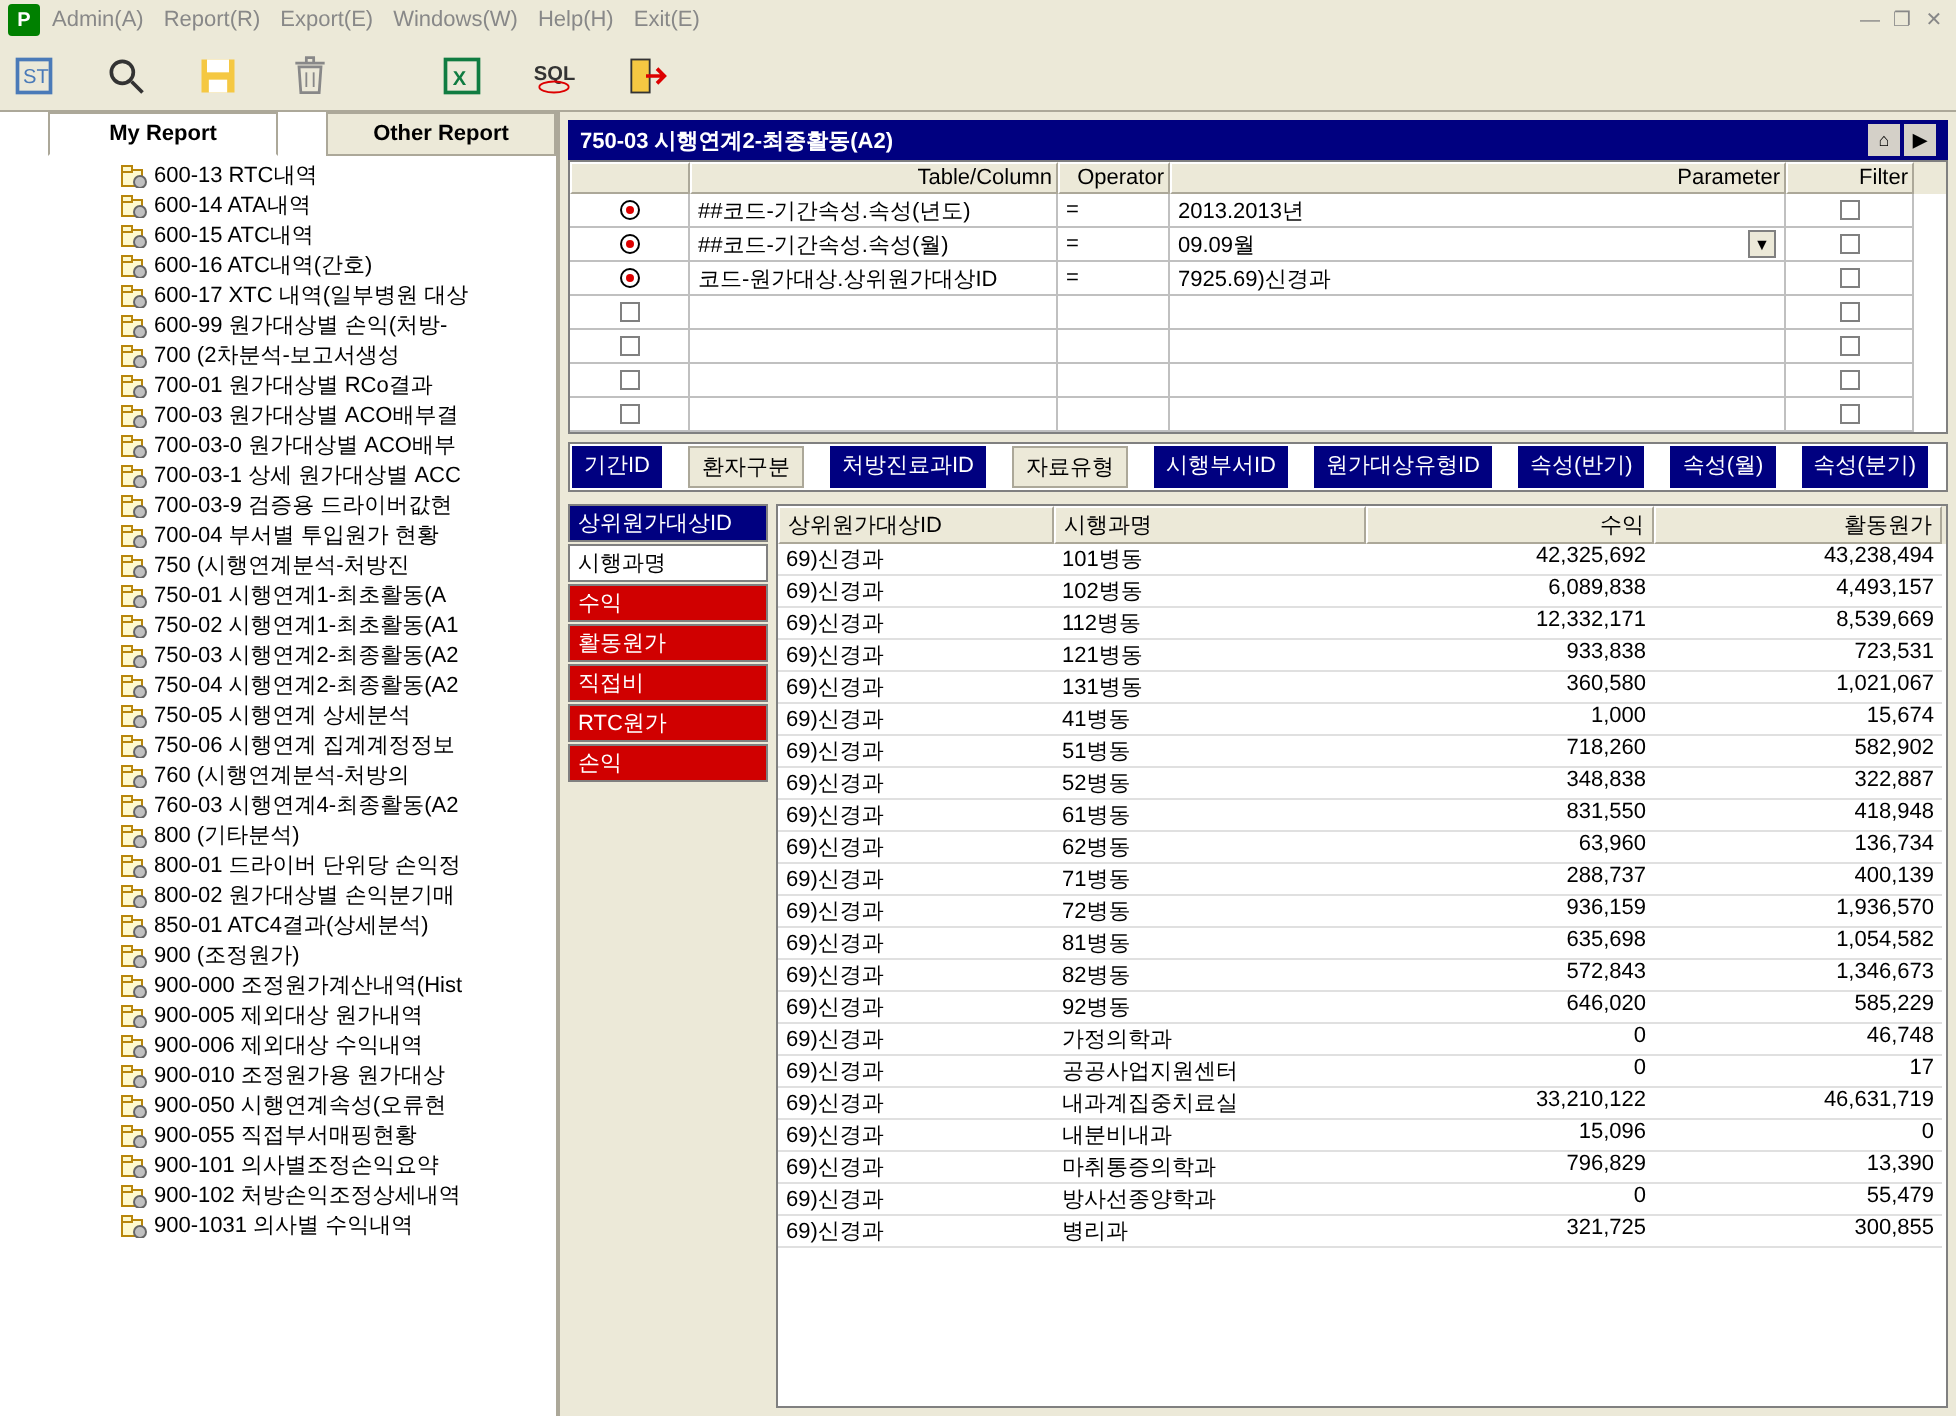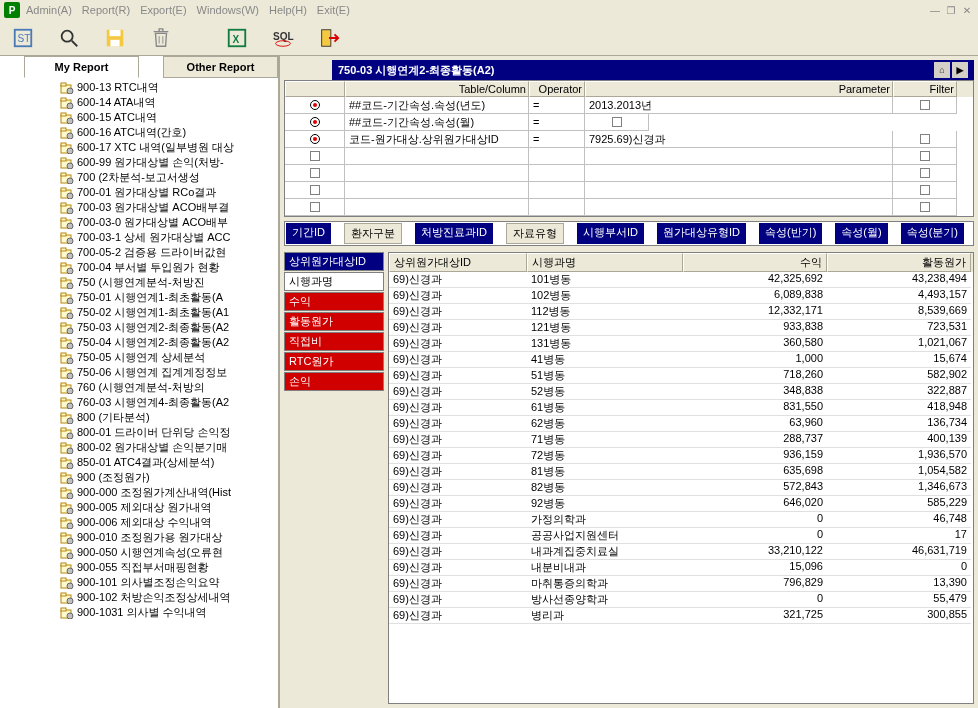--- a/index.html
+++ b/index.html
@@ -3,33 +3,33 @@
 <meta charset="utf-8">
 <style>
 * { margin: 0; padding: 0; box-sizing: border-box; font-family: "Malgun Gothic", Tahoma, sans-serif; font-size: 11px; }
 body { background: #ece9d8; width: 978px; height: 708px; overflow: hidden; }
 .menubar { height: 20px; background: #ece9d8; display: flex; align-items: center; padding: 0 4px; }
 .menubar .logo { width: 16px; height: 16px; background: #008000; color: #fff; display: flex; align-items: center; justify-content: center; font-weight: bold; border-radius: 2px; margin-right: 6px; font-size: 10px; }
 .menubar span.mi { color: #888; margin-right: 10px; }
 .menubar .win-ctrl { margin-left: auto; display: flex; gap: 2px; }
 .menubar .win-ctrl div { width: 14px; height: 14px; color: #888; display: flex; align-items: center; justify-content: center; font-size: 10px; }
 .toolbar { height: 36px; background: #ece9d8; display: flex; align-items: center; padding: 0 6px; gap: 18px; border-bottom: 1px solid #aca899; }
-.toolbar .tbtn { width: 28px; height: 28px; display: flex; align-items: center; justify-content: flex-end; }
+.toolbar .tbtn { width: 28px; height: 28px; display: flex; align-items: center; justify-content: flex-start; }
 .toolbar svg { width: 22px; height: 22px; }
 .main { display: flex; height: 652px; }
 .left-pane { width: 280px; border-right: 2px solid #aca899; display: flex; flex-direction: column; background: #fff; }
 .tabs { display: flex; height: 22px; }
 .tabs .tab { flex: 1; border: 1px solid #aca899; background: #ece9d8; display: flex; align-items: center; justify-content: center; font-weight: bold; margin-left: 24px; }
 .tabs .tab.active { background: #fff; border-bottom: 1px solid #fff; }
 .tree-wrap { flex: 1; overflow-y: scroll; overflow-x: scroll; background: #fff; padding: 2px 0 2px 60px; }
 .tree-item { display: flex; align-items: center; height: 15px; white-space: nowrap; }
 .tree-item .icon { width: 14px; height: 12px; margin-right: 3px; display: inline-block; }
 .tree-item .icon svg { width: 14px; height: 12px; }
 .right-pane { flex: 1; display: flex; flex-direction: column; background: #ece9d8; padding: 4px; }
-.title-bar { height: 20px; background: #000080; color: #fff; display: flex; align-items: center; padding: 0 6px; font-weight: bold; margin-left: 48px; }
+.title-bar { height: 20px; background: #000080; color: #fff; display: flex; align-items: center; padding: 0 6px; font-weight: bold; }
 .title-bar .ttl-btns { margin-left: auto; display: flex; gap: 2px; }
 .title-bar .ttl-btns div { width: 16px; height: 16px; background: #d4d0c8; color: #000; display: flex; align-items: center; justify-content: center; font-size: 9px; }
 .grid { border: 1px solid #808080; background: #fff; }
 .grid-head { display: flex; background: #ece9d8; }
 .grid-head div { border: 1px solid #fff; border-right: 1px solid #aca899; border-bottom: 1px solid #aca899; text-align: right; padding: 1px 2px; }
 .grid-row { display: flex; height: 17px; }
 .grid-row > div { border-bottom: 1px solid #c0c0c0; border-right: 1px solid #c0c0c0; padding: 0 4px; display: flex; align-items: center; overflow: hidden; }
 .col-a { width: 60px; justify-content: center !important; }
 .col-b { width: 184px; }
 .col-c { width: 56px; }
@@ -129,21 +129,21 @@
       <div class="tab active">My Report</div>
       <div class="tab">Other Report</div>
     </div>
     <div class="tree-wrap" id="tree">
         <div class="tree-item">
           <span class="icon"><svg viewBox="0 0 14 12">
               <rect x="1" y="3" width="10" height="8" fill="#fffacd" stroke="#b8860b"></rect>
               <rect x="1" y="1" width="5" height="3" fill="#fffacd" stroke="#b8860b"></rect>
               <circle cx="10" cy="9" r="3" fill="#c0c0c0" stroke="#666"></circle>
             </svg></span>
-          <span>900-13 RTC내역</span>
+          <span>600-13 RTC내역</span>
         </div>
         <div class="tree-item">
           <span class="icon"><svg viewBox="0 0 14 12">
               <rect x="1" y="3" width="10" height="8" fill="#fffacd" stroke="#b8860b"></rect>
               <rect x="1" y="1" width="5" height="3" fill="#fffacd" stroke="#b8860b"></rect>
               <circle cx="10" cy="9" r="3" fill="#c0c0c0" stroke="#666"></circle>
             </svg></span>
           <span>600-14 ATA내역</span>
         </div>
         <div class="tree-item">
@@ -217,21 +217,21 @@
               <circle cx="10" cy="9" r="3" fill="#c0c0c0" stroke="#666"></circle>
             </svg></span>
           <span>700-03-1 상세 원가대상별 ACC</span>
         </div>
         <div class="tree-item">
           <span class="icon"><svg viewBox="0 0 14 12">
               <rect x="1" y="3" width="10" height="8" fill="#fffacd" stroke="#b8860b"></rect>
               <rect x="1" y="1" width="5" height="3" fill="#fffacd" stroke="#b8860b"></rect>
               <circle cx="10" cy="9" r="3" fill="#c0c0c0" stroke="#666"></circle>
             </svg></span>
-          <span>700-05-2 검증용 드라이버값현</span>
+          <span>700-03-9 검증용 드라이버값현</span>
         </div>
         <div class="tree-item">
           <span class="icon"><svg viewBox="0 0 14 12">
               <rect x="1" y="3" width="10" height="8" fill="#fffacd" stroke="#b8860b"></rect>
               <rect x="1" y="1" width="5" height="3" fill="#fffacd" stroke="#b8860b"></rect>
               <circle cx="10" cy="9" r="3" fill="#c0c0c0" stroke="#666"></circle>
             </svg></span>
           <span>700-04 부서별 투입원가 현황</span>
         </div>
         <div class="tree-item">
@@ -453,20 +453,21 @@
             </div>
           </div>
           <div class="grid-row">
             <div class="col-a">
               <span class="radio">
                 <span class="dot"></span>
               </span>
             </div>
             <div class="col-b">##코드-기간속성.속성(월)</div>
             <div class="col-c">=</div>
+            <div class="col-d">09.09월<span class="dropdown-arrow">▼</span></div>
             <div class="col-e">
               <span class="chk"></span>
             </div>
           </div>
           <div class="grid-row">
             <div class="col-a">
               <span class="radio">
                 <span class="dot"></span>
               </span>
             </div>

